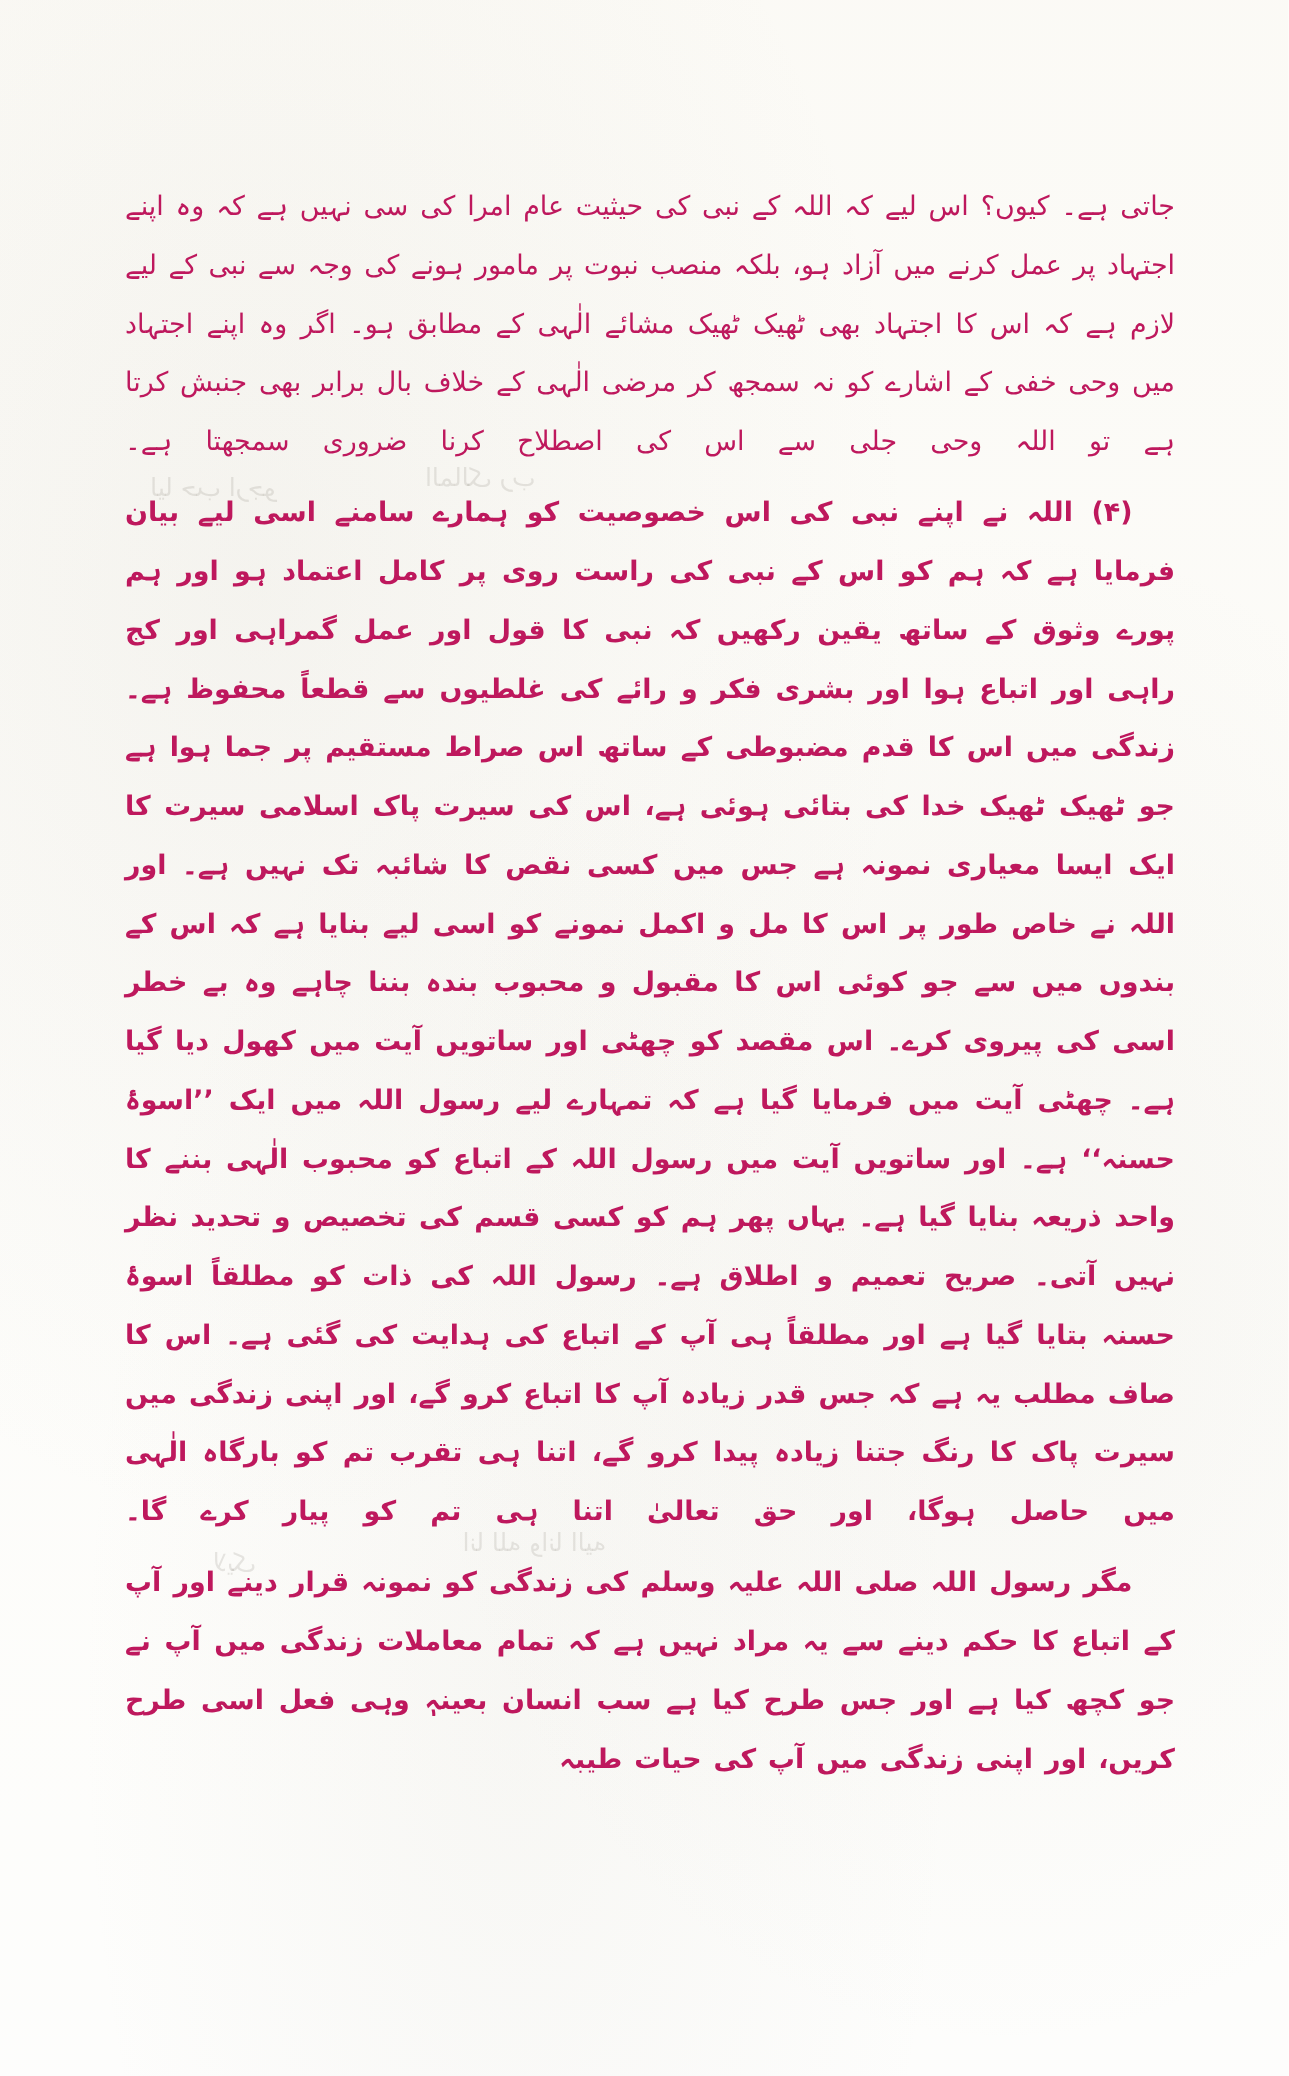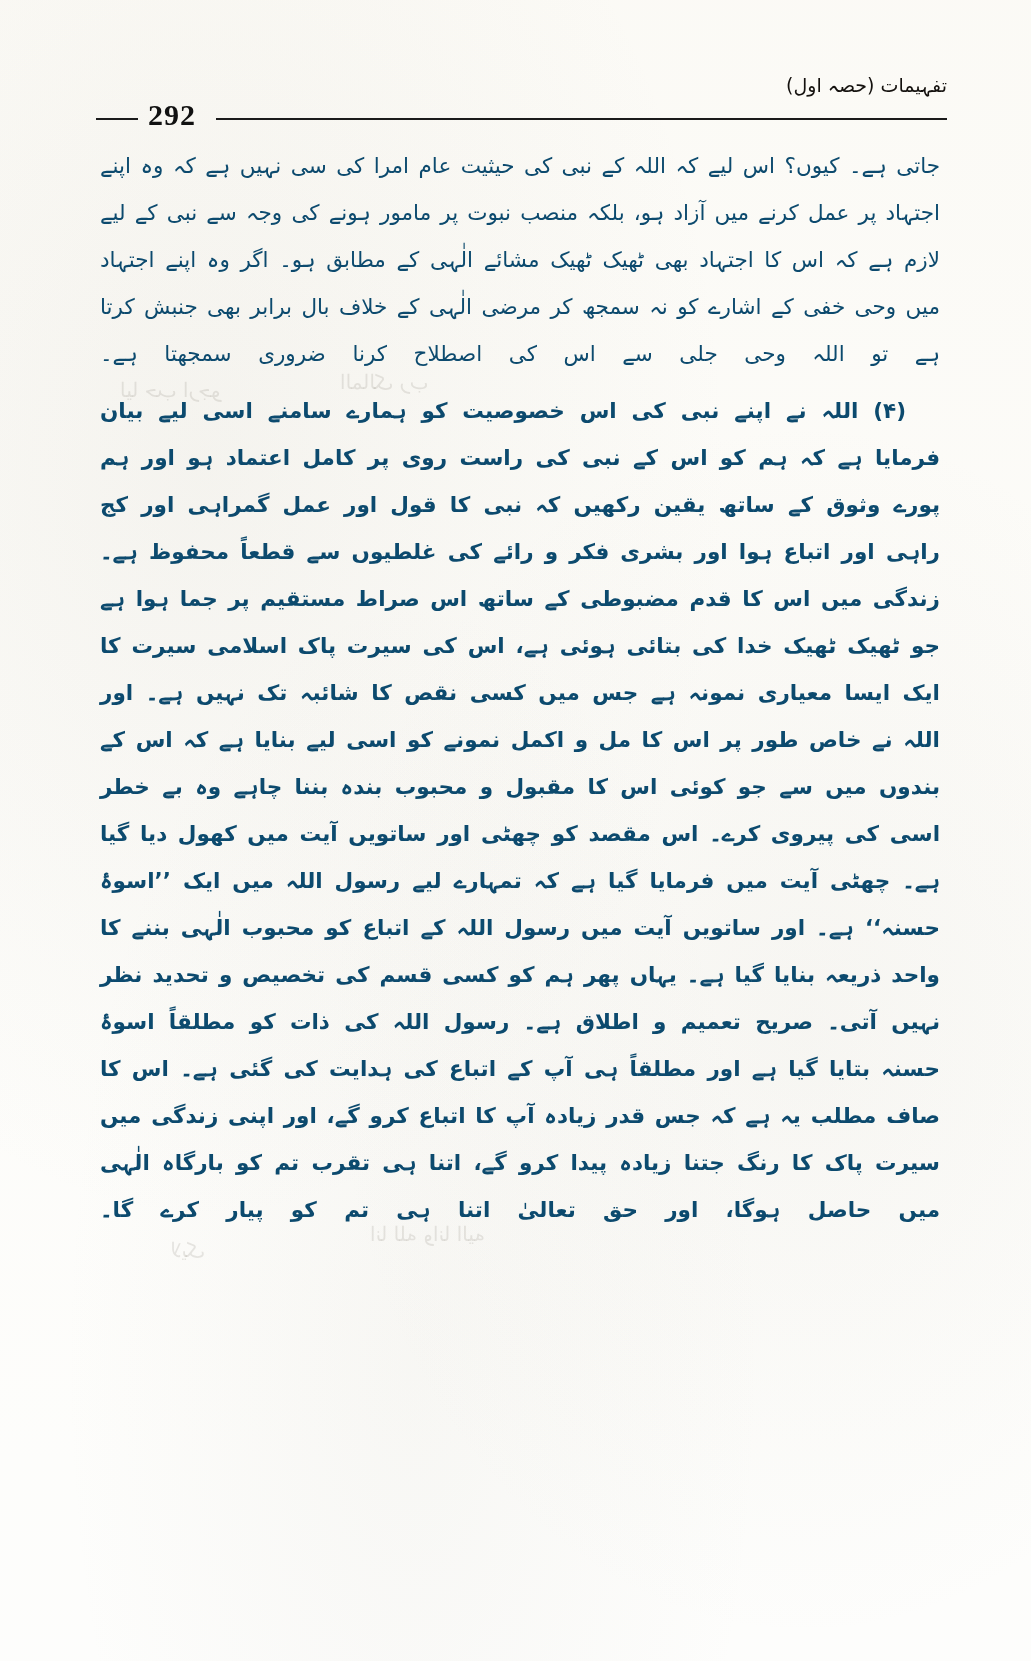--- a/index.html
+++ b/index.html
@@ -87,21 +87,21 @@
   
   .body-col {
     position: absolute;
     top: 142px;
     left: 100px;
     width: 840px;
     direction: rtl;
     text-align: justify;
     text-align-last: justify;
     font-family: "DejaVu Sans", sans-serif;
-    color: #0c4a6e;
+    color: #be185d;
   }
   .para {
     margin: 0 0 10px 0;
     font-size: 21.5px;
     line-height: 47px;
     letter-spacing: 0px;
     word-spacing: 2px;
     text-indent: 0;
   }
   .para.indent {
@@ -117,25 +117,20 @@
 
 <div class="page">
 
   <div class="scan-texture"></div>
 
   <span class="ghost-text" style="left:120px; top:378px;">لیا حب ارجو</span>
   <span class="ghost-text" style="left:340px; top:370px;">المالک رب</span>
   <span class="ghost-text" style="left:370px; top:1222px;">انا لله وانا اليه</span>
   <span class="ghost-text" style="left:170px; top:1238px;">لایک</span>
 
-  <div class="header">
-    <div class="running-head">تفہیمات (حصہ اول)</div>
-    <div class="head-rule-left"></div>
-    <div class="page-number">292</div>
-    <div class="head-rule-right"></div>
-  </div>
 
   <div class="body-col">
     <p class="para">جاتی ہے۔ کیوں؟ اس لیے کہ اللہ کے نبی کی حیثیت عام امرا کی سی نہیں ہے کہ وہ اپنے اجتہاد پر عمل کرنے میں آزاد ہو، بلکہ منصب نبوت پر مامور ہونے کی وجہ سے نبی کے لیے لازم ہے کہ اس کا اجتہاد بھی ٹھیک ٹھیک مشائے الٰہی کے مطابق ہو۔ اگر وہ اپنے اجتہاد میں وحی خفی کے اشارے کو نہ سمجھ کر مرضی الٰہی کے خلاف بال برابر بھی جنبش کرتا ہے تو اللہ وحی جلی سے اس کی اصطلاح کرنا ضروری سمجھتا ہے۔</p>
     <p class="para indent">(۴) اللہ نے اپنے نبی کی اس خصوصیت کو ہمارے سامنے اسی لیے بیان فرمایا ہے کہ ہم کو اس کے نبی کی راست روی پر کامل اعتماد ہو اور ہم پورے وثوق کے ساتھ یقین رکھیں کہ نبی کا قول اور عمل گمراہی اور کج راہی اور اتباع ہوا اور بشری فکر و رائے کی غلطیوں سے قطعاً محفوظ ہے۔ زندگی میں اس کا قدم مضبوطی کے ساتھ اس صراط مستقیم پر جما ہوا ہے جو ٹھیک ٹھیک خدا کی بتائی ہوئی ہے، اس کی سیرت پاک اسلامی سیرت کا ایک ایسا معیاری نمونہ ہے جس میں کسی نقص کا شائبہ تک نہیں ہے۔ اور اللہ نے خاص طور پر اس کا مل و اکمل نمونے کو اسی لیے بنایا ہے کہ اس کے بندوں میں سے جو کوئی اس کا مقبول و محبوب بندہ بننا چاہے وہ بے خطر اسی کی پیروی کرے۔ اس مقصد کو چھٹی اور ساتویں آیت میں کھول دیا گیا ہے۔ چھٹی آیت میں فرمایا گیا ہے کہ تمہارے لیے رسول اللہ میں ایک ’’اسوۂ حسنہ‘‘ ہے۔ اور ساتویں آیت میں رسول اللہ کے اتباع کو محبوب الٰہی بننے کا واحد ذریعہ بنایا گیا ہے۔ یہاں پھر ہم کو کسی قسم کی تخصیص و تحدید نظر نہیں آتی۔ صریح تعمیم و اطلاق ہے۔ رسول اللہ کی ذات کو مطلقاً اسوۂ حسنہ بتایا گیا ہے اور مطلقاً ہی آپ کے اتباع کی ہدایت کی گئی ہے۔ اس کا صاف مطلب یہ ہے کہ جس قدر زیادہ آپ کا اتباع کرو گے، اور اپنی زندگی میں سیرت پاک کا رنگ جتنا زیادہ پیدا کرو گے، اتنا ہی تقرب تم کو بارگاہ الٰہی میں حاصل ہوگا، اور حق تعالیٰ اتنا ہی تم کو پیار کرے گا۔</p>
+    <p class="para indent last">مگر رسول اللہ صلی اللہ علیہ وسلم کی زندگی کو نمونہ قرار دینے اور آپ کے اتباع کا حکم دینے سے یہ مراد نہیں ہے کہ تمام معاملات زندگی میں آپ نے جو کچھ کیا ہے اور جس طرح کیا ہے سب انسان بعینہٖ وہی فعل اسی طرح کریں، اور اپنی زندگی میں آپ کی حیات طیبہ</p>
   </div>
 
 </div>
 
 </body></html>

